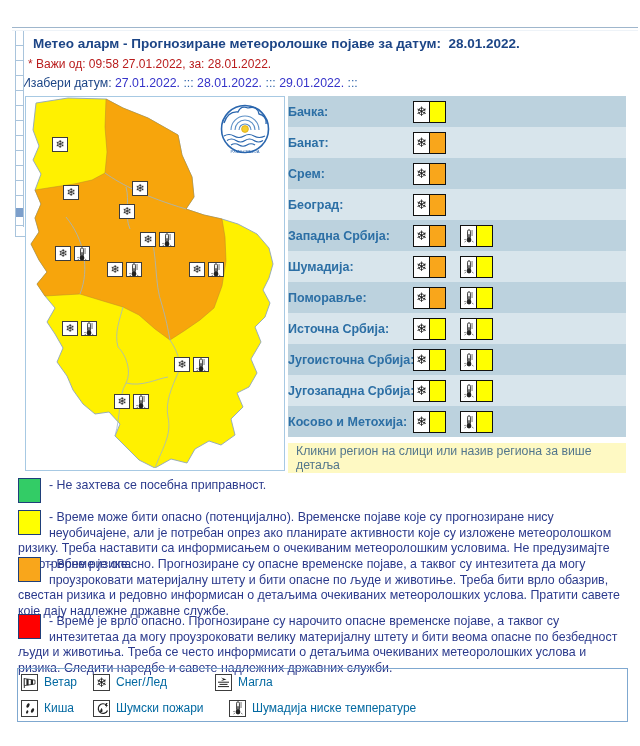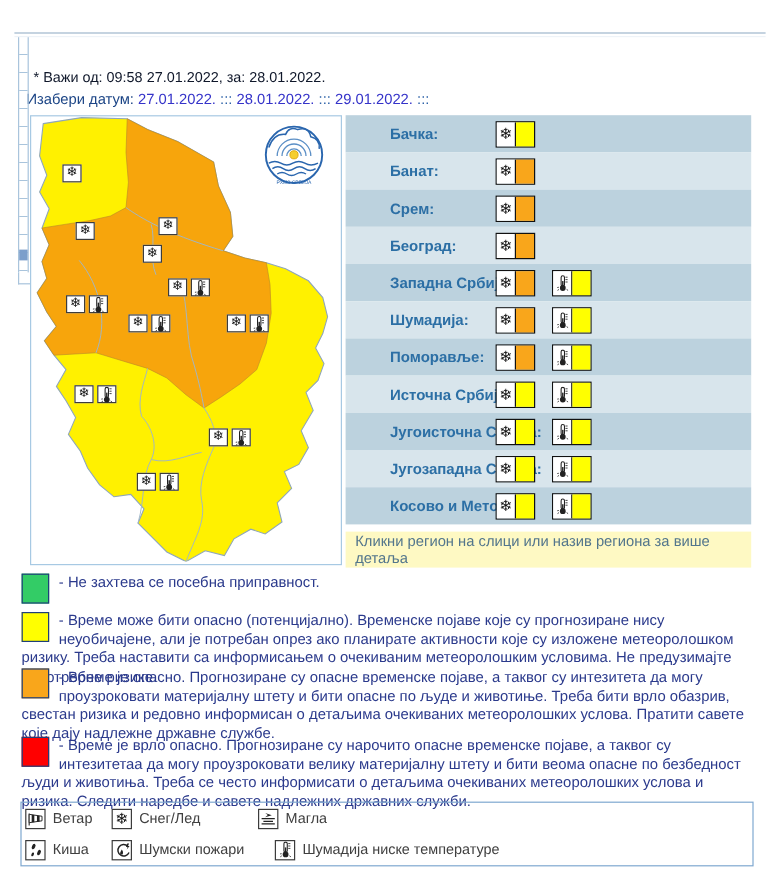--- a/index.html
+++ b/index.html
@@ -4,21 +4,21 @@
 <style>
   html,body{margin:0;padding:0;background:#fff;}
   body{font-family:"Liberation Sans","DejaVu Sans",sans-serif;}
   .page{position:relative;width:640px;height:746px;background:#fff;overflow:hidden;}
 
   .top-rule{position:absolute;left:12px;right:2px;top:27px;height:2px;
     border-top:1px solid #9fb6cc;border-bottom:1px solid #eef3f8;}
 
   .title{position:absolute;left:33px;top:36px;font-size:13.5px;font-weight:bold;
     color:#1c4586;white-space:pre;}
-  .validity{position:absolute;left:28px;top:57px;font-size:12px;color:#0f172a;}
+  .validity{position:absolute;left:28px;top:57px;font-size:12px;color:#b91c1c;}
   .date-row{position:absolute;left:22px;top:76px;font-size:12.3px;color:#1c4586;}
   .date-row .lbl{color:#1c4586;}
   .date-link{color:#3533c9;cursor:pointer;}
   .date-sep{color:#2d62a8;}
 
   
   .ruler{position:absolute;left:15px;top:31px;width:7px;height:196px;
     border-left:1px solid #a9c4dc;border-right:1px solid #a9c4dc;
     background:repeating-linear-gradient(to bottom,transparent 0 14px,#a9c4dc 14px 15px);}
   .ruler-thumb{position:absolute;left:0;bottom:10px;width:7px;height:9px;background:#7c9fcb;}
@@ -31,21 +31,21 @@
   .map-logo{position:absolute;right:8px;top:6px;}
   .map-badge{position:absolute;display:flex;gap:3px;}
   .mb-cell{width:16px;height:15px;background:#fff;border:1px solid #3c3c3c;
     display:flex;align-items:center;justify-content:center;box-sizing:border-box;}
   .mb-cell .snowchar{font-size:11px;line-height:11px;color:#111;}
 
   .panel{position:absolute;left:288px;top:96px;width:338px;}
   .region-row{position:relative;height:31px;display:flex;align-items:center;}
   .region-row.dark{background:#bcd2de;}
   .region-row.light{background:#d8e5ec;}
-  .region-name{padding-left:16px;font-size:12.5px;font-weight:bold;color:#2c6fa5;cursor:pointer;margin-left:21px;}
+  .region-name{padding-left:0;font-size:12.5px;font-weight:bold;color:#2c6fa5;cursor:pointer;}
   .row-badges{position:absolute;left:125px;top:0;height:100%;display:flex;align-items:center;gap:14px;}
   .badge{display:flex;height:20px;border:1px solid #111;box-sizing:content-box;}
   .badge .glyph{width:15px;background:#fff;border-right:1px solid #111;
     display:flex;align-items:center;justify-content:center;}
   .badge .glyph .snowchar{font-size:13px;line-height:13px;color:#111;}
   .badge .lvl{width:15px;}
   .hint-row{margin-top:6px;height:30px;background:#fef9c3;display:flex;align-items:center;
     padding-left:8px;font-size:12.3px;color:#53768c;}
 
   .legend-item{position:absolute;left:18px;width:606px;font-size:12.4px;
@@ -54,29 +54,30 @@
     margin-right:8px;margin-bottom:2px;}
 
   .icon-table{position:absolute;left:17px;top:668px;width:611px;height:54px;
     border:1px solid #7fa8d0;box-sizing:border-box;}
   .it-row{display:flex;height:26px;align-items:center;}
   .it-cell{display:flex;align-items:center;gap:6px;padding-left:3px;box-sizing:border-box;}
   .it-cell.c0{width:72px;} .it-cell.c1{width:122px;} .it-cell.c2{width:136px;} .it-cell.c3{flex:1;}
   .it-icon{width:17px;height:17px;background:#fff;border:1px solid #3c3c3c;
     display:flex;align-items:center;justify-content:center;box-sizing:border-box;}
   .it-icon .snowchar{font-size:13px;line-height:13px;color:#111;}
-  .it-label{font-size:12px;color:#404040;}
+  .it-label{font-size:12px;color:#0369a1;}
 </style>
 </head>
 <body>
 
 <div class="page">
 
   <div class="top-rule"></div>
 
+  <div class="title">Метео аларм - Прогнозиране метеоролошке појаве за датум:  28.01.2022.</div>
   <div class="validity">* Важи од: 09:58 27.01.2022, за: 28.01.2022.</div>
 
   <div class="date-row">
     <span class="lbl">Изабери датум:</span>
     <span id="date-links"><span class="date-link"> 27.01.2022.</span><span class="date-sep">  ::: </span><span class="date-link"> 28.01.2022.</span><span class="date-sep">  ::: </span><span class="date-link"> 29.01.2022.</span><span class="date-sep">  ::: </span></span>
   </div>
 
   <div class="ruler">
     <div class="ruler-thumb"></div>
   </div>

